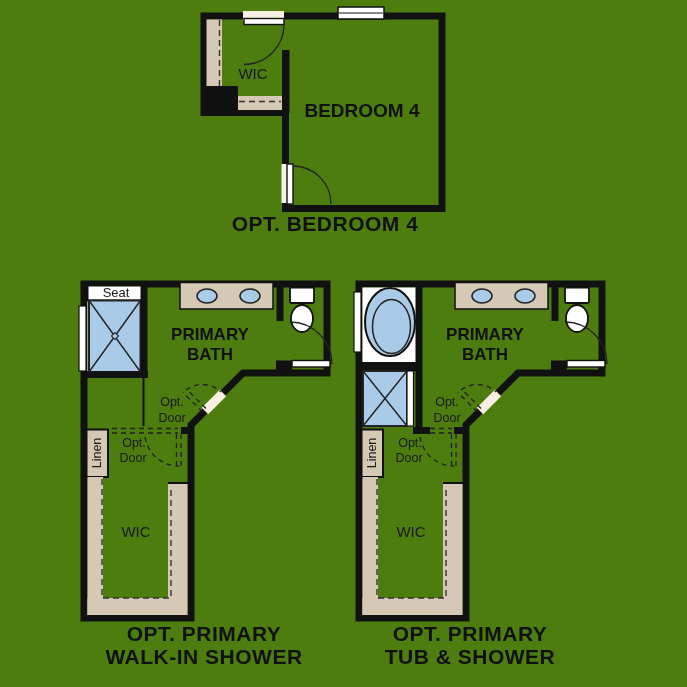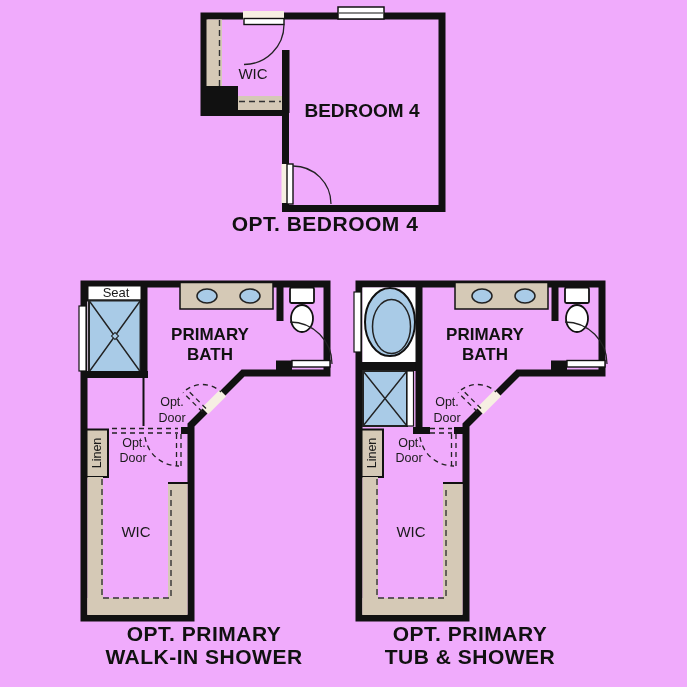--- a/index.html
+++ b/index.html
@@ -1,16 +1,16 @@
 <!DOCTYPE html>
 <html><head>
 <meta charset="utf-8">
 <style>
   html,body{margin:0;padding:0;background:#ffffff;}
-  .stage{position:relative;width:687px;height:687px;background:#f0abfc;overflow:hidden;
+  .stage{position:relative;width:687px;height:687px;background:#4d7c0f;overflow:hidden;
          font-family:"Liberation Sans", sans-serif;text-align:center;}
   svg{position:absolute;left:0;top:0;}
   .wall{fill:none;stroke:#111111;stroke-width:7;}
   .iwall{fill:#111111;stroke:none;}
   .thin{stroke:#111111;stroke-width:2;fill:none;}
   .fixline{stroke:#222222;stroke-width:1.4;fill:none;}
   .leaf{fill:#ffffff;stroke:#111111;stroke-width:1.4;}
   .arc{fill:none;stroke:#222222;stroke-width:1.3;}
   .dash{fill:none;stroke:#333333;stroke-width:1.4;stroke-dasharray:6 4;}
   .odash{fill:none;stroke:#222222;stroke-width:1.3;stroke-dasharray:5 4;}

